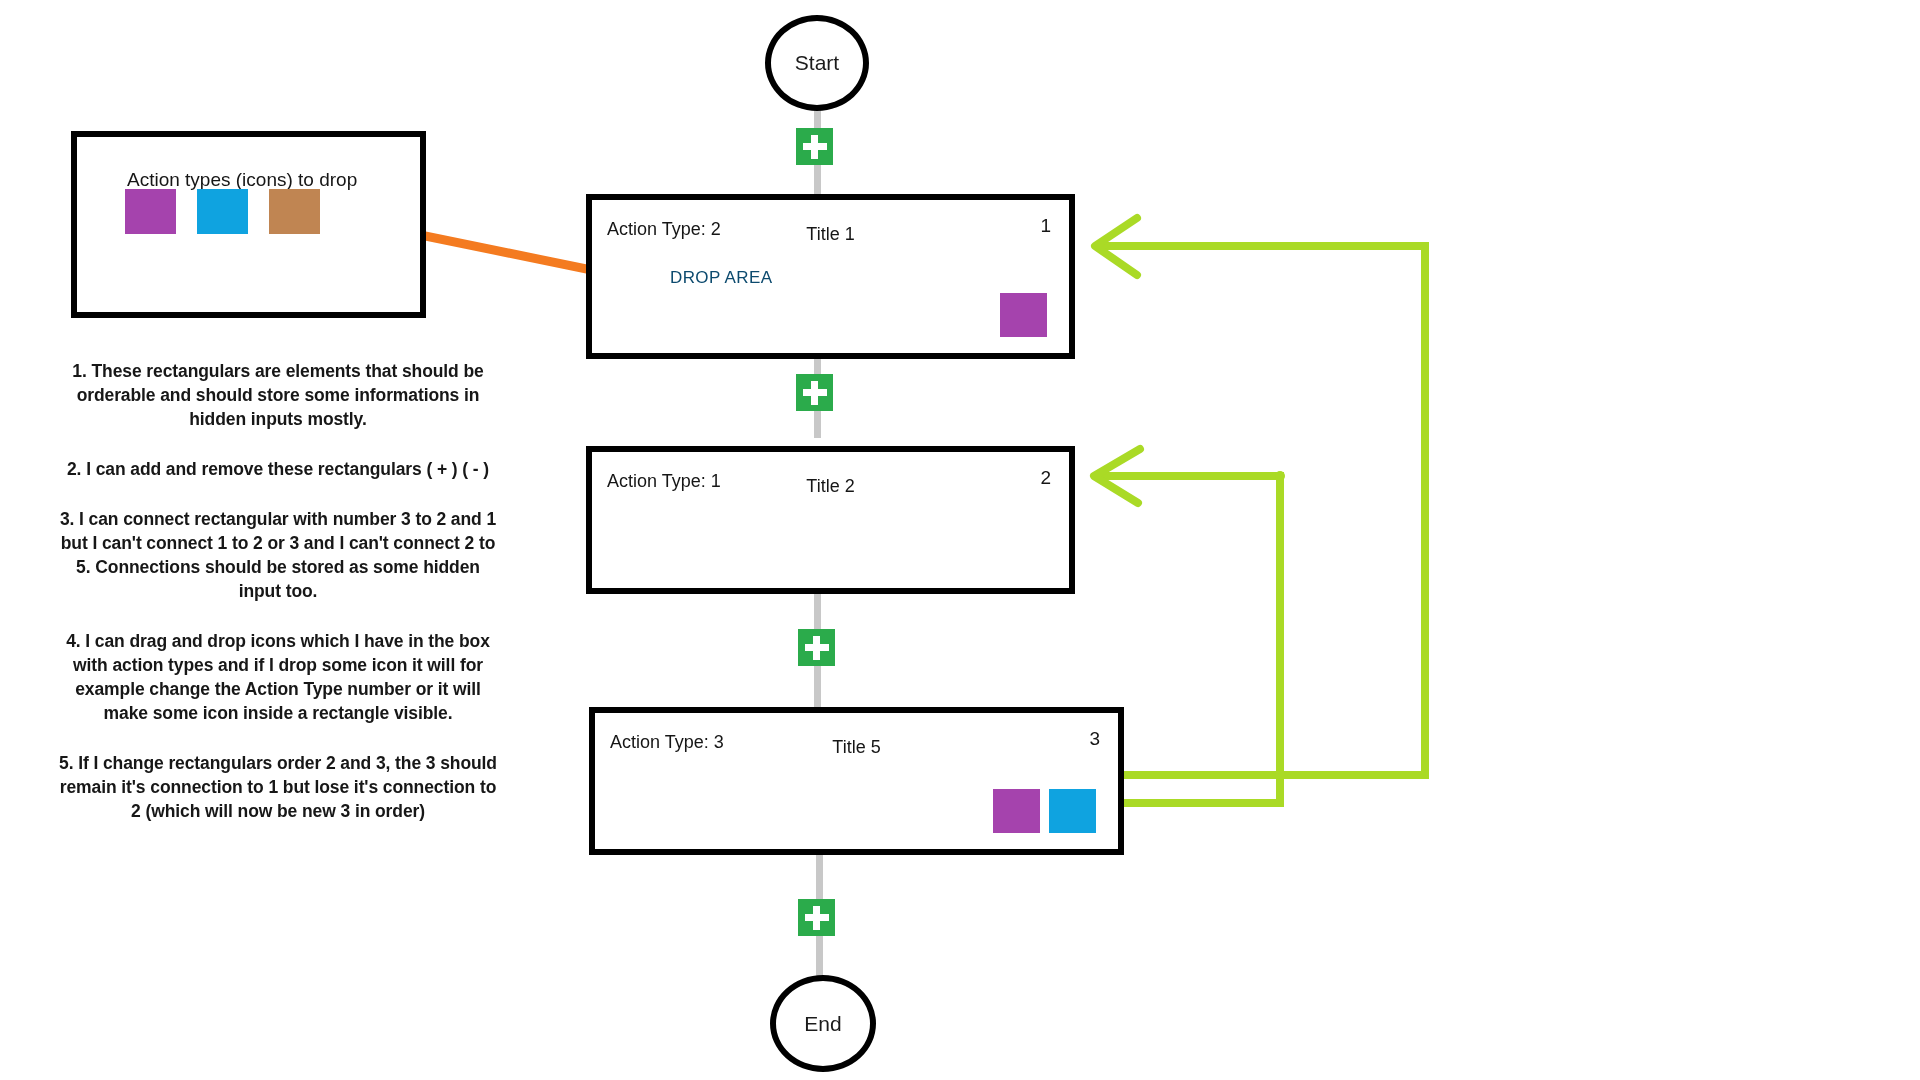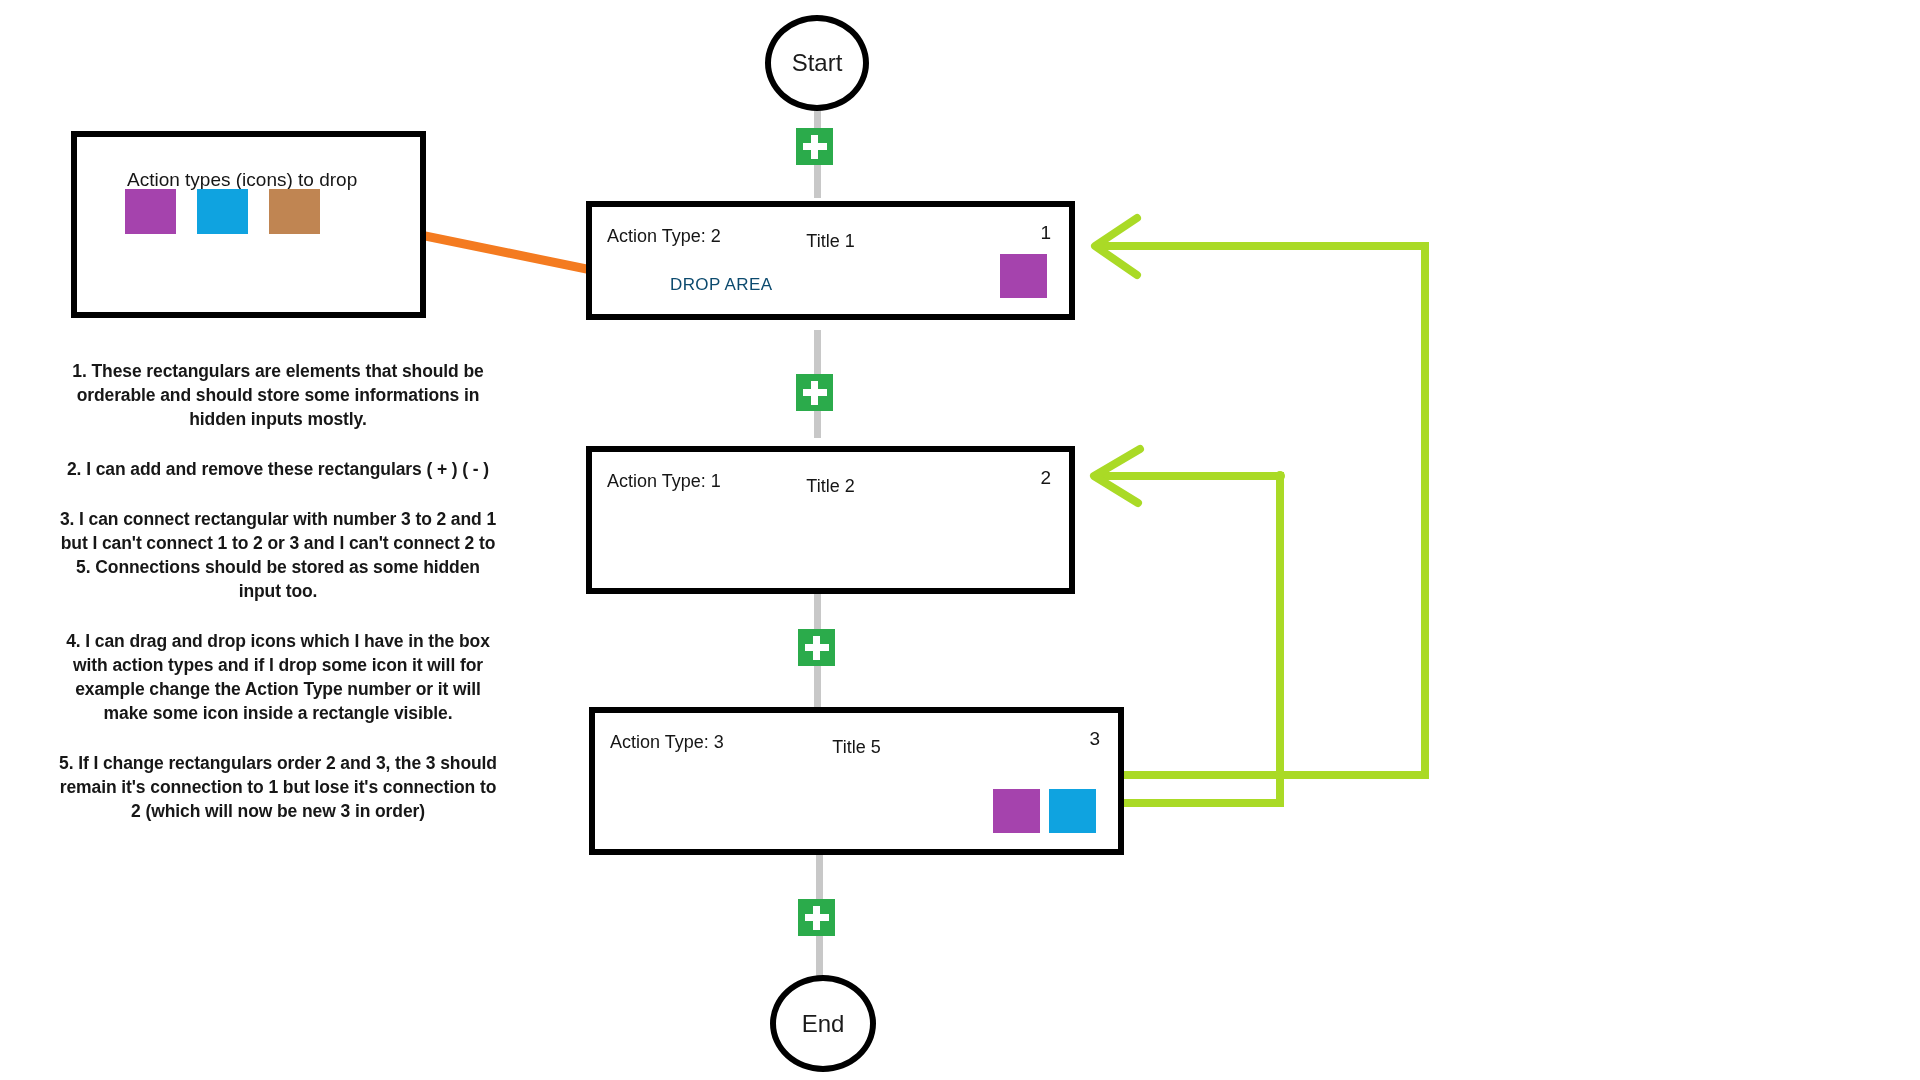--- a/index.html
+++ b/index.html
@@ -87,21 +87,21 @@
   
   .terminator {
     position: absolute;
     border: 6px solid #000000;
     border-radius: 50%;
     background: #ffffff;
     box-sizing: border-box;
     display: flex;
     align-items: center;
     justify-content: center;
-    font-size: 24px;
+    font-size: 21px;
     color: #1b1b1b;
   }
   #node-start {
     left: 765px;
     top: 15px;
     width: 104px;
     height: 96px;
   }
   #node-end {
     left: 770px;
@@ -139,21 +139,21 @@
     background: #ffffff;
   }
 
   
   .action-box {
     position: absolute;
     border: 6px solid #000000;
     background: #ffffff;
     box-sizing: border-box;
   }
-  #box-1 { left: 586px; top: 201px;  width: 489px; height: 119px; }
+  #box-1 { left: 586px; top: 194px;  width: 489px; height: 165px; }
   #box-2 { left: 586px; top: 446px;  width: 489px; height: 148px; }
   #box-3 { left: 589px; top: 707px;  width: 535px; height: 148px; }
 
   .action-type {
     position: absolute;
     left: 15px;
     top: 19px;
     font-size: 18px;
     color: #161616;
     white-space: nowrap;

